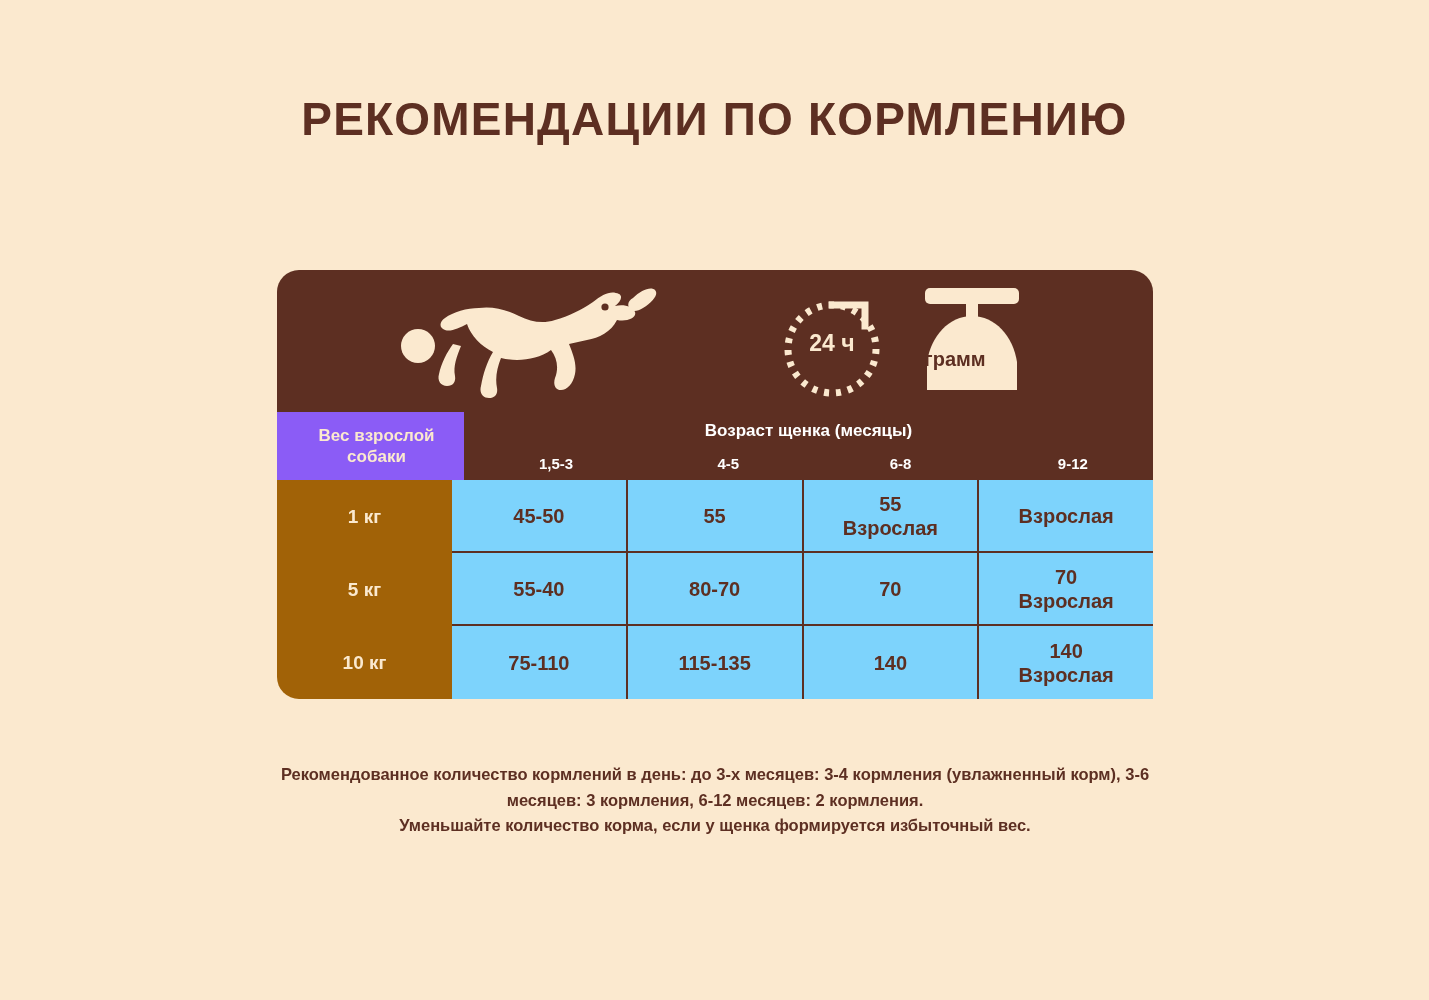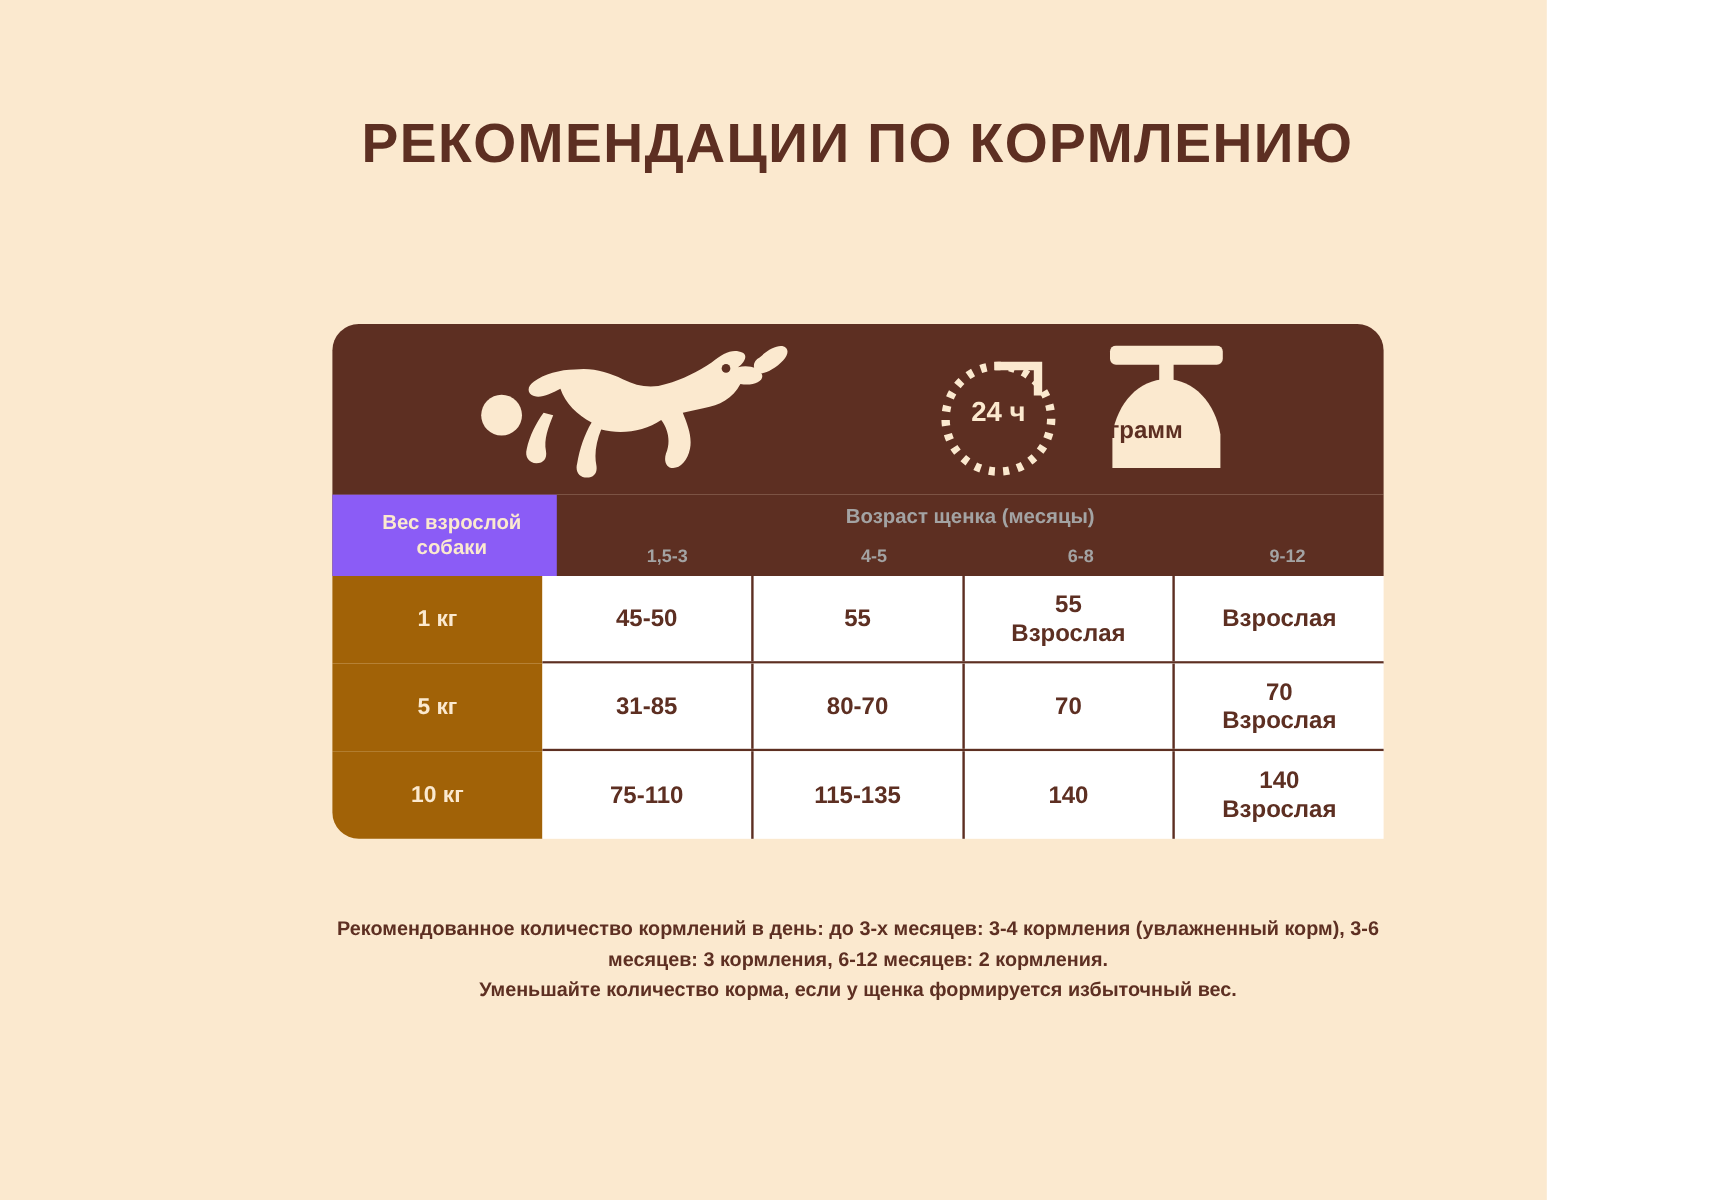--- a/index.html
+++ b/index.html
@@ -16,21 +16,21 @@
   .page {
     position: relative;
     width: 1429px;
     height: 1000px;
     background: #ffffff;
   }
   .panel {
     position: absolute;
     left: 0px;
     top: 0px;
-    width: 1289px;
+    width: 1429px;
     height: 1000px;
     background: #fbe9cf;
   }
   .title {
     position: absolute;
     left: 0;
     top: 92px;
     width: 1429px;
     text-align: center;
     font-size: 46px;
@@ -113,21 +113,21 @@
     justify-content: center;
     text-align: center;
     font-size: 17px;
     font-weight: bold;
     line-height: 1.25;
     padding-left: 12px;
   }
   .hdr-right {
     flex: 1;
     position: relative;
-    color: #a3a3a3;
+    color: #ffffff;
   }
   .hdr-right .age-title {
     position: absolute;
     top: 9px;
     left: 0;
     width: 100%;
     text-align: center;
     font-size: 17px;
     font-weight: bold;
   }
@@ -160,21 +160,21 @@
     justify-content: center;
     font-size: 19px;
     font-weight: bold;
   }
   .row:last-child .lbl {
     border-radius: 0 0 0 22px;
   }
   .row .cells {
     flex: 1;
     display: flex;
-    background: #ffffff;
+    background: #7dd3fc;
     border-bottom: 2px solid #5d2f22;
   }
   .row:last-child .cells {
     border-bottom: none;
   }
   .row .cells .cell {
     flex: 1;
     display: flex;
     align-items: center;
     justify-content: center;
@@ -261,21 +261,21 @@
           <div class="cell" style="white-space: pre-line;">55</div>
           <div class="cell" style="white-space: pre-line;">55
 Взрослая</div>
           <div class="cell" style="white-space: pre-line;">Взрослая</div>
         </div>
       </div>
 
       <div class="row">
         <div class="lbl">5 кг</div>
         <div class="cells">
-          <div class="cell" style="white-space: pre-line;">31-85</div>
+          <div class="cell" style="white-space: pre-line;">55-40</div>
           <div class="cell" style="white-space: pre-line;">80-70</div>
           <div class="cell" style="white-space: pre-line;">70</div>
           <div class="cell" style="white-space: pre-line;">70
 Взрослая</div>
         </div>
       </div>
 
       <div class="row">
         <div class="lbl">10 кг</div>
         <div class="cells">

